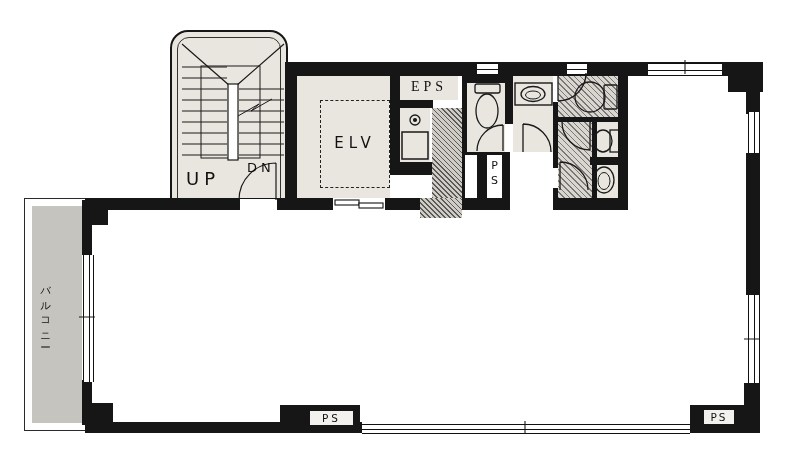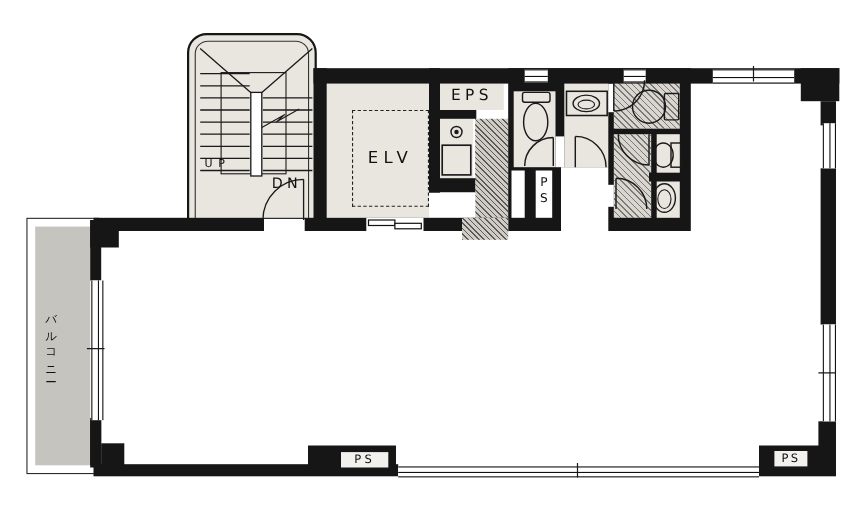--- a/index.html
+++ b/index.html
@@ -157,21 +157,21 @@
       <rect x="610" y="130" width="9" height="22"></rect>
       <ellipse cx="603" cy="141" rx="9" ry="11"></ellipse>
       <ellipse cx="604" cy="180" rx="10" ry="13"></ellipse>
       <ellipse cx="604" cy="181" rx="6" ry="8.5" stroke-width="1"></ellipse>
     </g>
     <g stroke="#1a1a1a" stroke-width="1.1">
       <path d="M685,60V74 M79,317H95 M744,339H760 M525,421V434"></path>
     </g>
   </svg>
 
-  <div class="lbl" style="left:186px;top:144px;width:32px;font-size:10px;letter-spacing:5px;">UP</div>
+  <div class="lbl" style="left:186px;top:168px;width:32px;font-size:18px;letter-spacing:5px;">UP</div>
   <div class="lbl" style="left:247px;top:160px;width:34px;font-size:13px;letter-spacing:4px;">DN</div>
   <div class="lbl" style="left:322px;top:134px;width:66px;font-size:15px;letter-spacing:5px;text-align:center;">ELV</div>
-  <div class="lbl" style="left:400px;top:79px;width:58px;font-size:14px;letter-spacing:4px;text-align:center;">EPS</div>
+  <div class="lbl" style="left:400px;top:79px;width:58px;font-size:14px;letter-spacing:4px;text-align:center;font-family:Liberation Serif, serif;">EPS</div>
   <div class="lbl vtext" style="left:488px;top:159px;font-size:11px;letter-spacing:2px;">PS</div>
   <div class="lbl" style="left:310px;top:411px;width:43px;height:14px;background:#f2f1ee;font-size:10.5px;letter-spacing:3px;text-align:center;line-height:14px;">PS</div>
   <div class="lbl" style="left:704px;top:410px;width:30px;height:14px;background:#f2f1ee;font-size:10.5px;letter-spacing:2px;text-align:center;line-height:14px;">PS</div>
 
 </div>
 
 </body></html>

